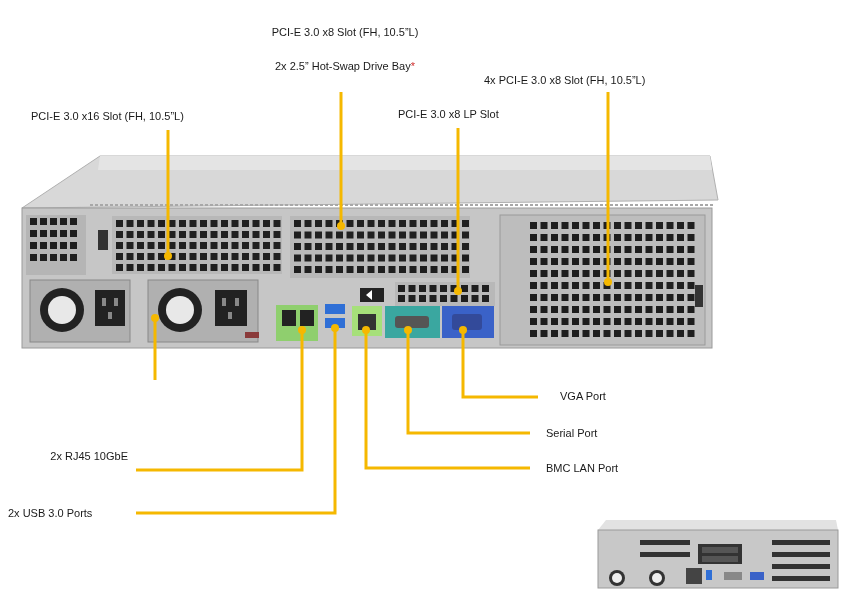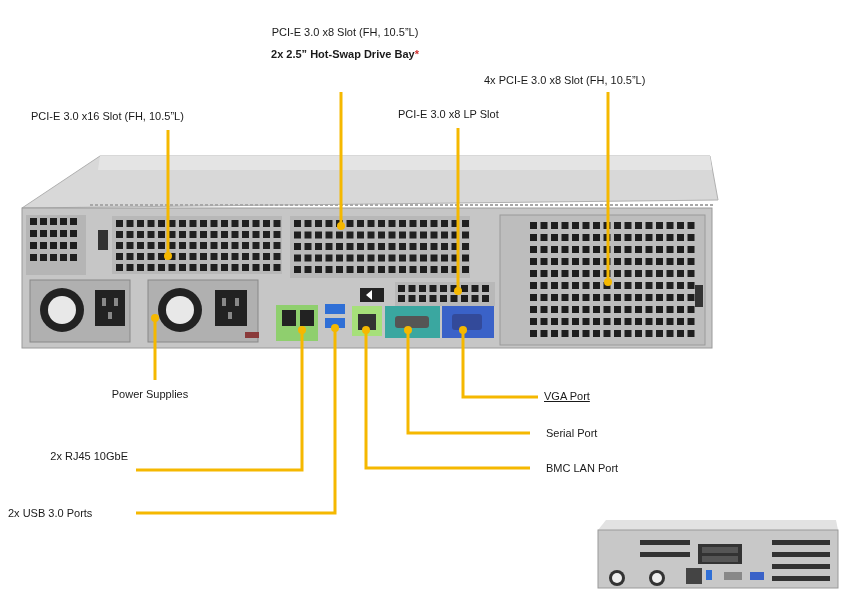--- a/index.html
+++ b/index.html
@@ -517,33 +517,32 @@
       <rect x="772" y="564" width="58" height="5"></rect>
         <rect x="772" y="576" width="58" height="5"></rect>
       <rect x="640" y="540" width="50" height="5"></rect>
         <rect x="640" y="552" width="50" height="5"></rect>
     </g>
   </g>
 </svg>
 
 <div class="label center" style="left:200px;top:22px;width:290px;">
   <div>PCI-E 3.0 x8 Slot (FH, 10.5”L)</div>
-  <div style="margin-top:2px;font-weight:bold;">
+  <div style="margin-top:14px;">
     <span>2x 2.5” Hot-Swap Drive Bay</span><span class="star">*</span>
   </div>
 </div>
 
 <div class="label" style="left:484px;top:70px;">4x PCI-E 3.0 x8 Slot (FH, 10.5”L)</div>
 <div class="label" style="left:31px;top:106px;">PCI-E 3.0 x16 Slot (FH, 10.5”L)</div>
 <div class="label" style="left:398px;top:104px;">PCI-E 3.0 x8 LP Slot</div>
 
 <div class="label center" style="left:30px;top:384px;width:240px;">
-  <div>Power Supplies</div>
 </div>
 
 <div class="label right" style="left:0px;top:446px;width:128px;">
   <div>2x RJ45 10GbE</div>
 </div>
 
 <div class="label" style="left:8px;top:503px;">2x USB 3.0 Ports</div>
-<div class="label" style="left:544px;top:386px;text-decoration:underline;">VGA Port</div>
+<div class="label" style="left:560px;top:386px;">VGA Port</div>
 <div class="label" style="left:546px;top:423px;">Serial Port</div>
 <div class="label" style="left:546px;top:458px;">BMC LAN Port</div>
 
 </body></html>

